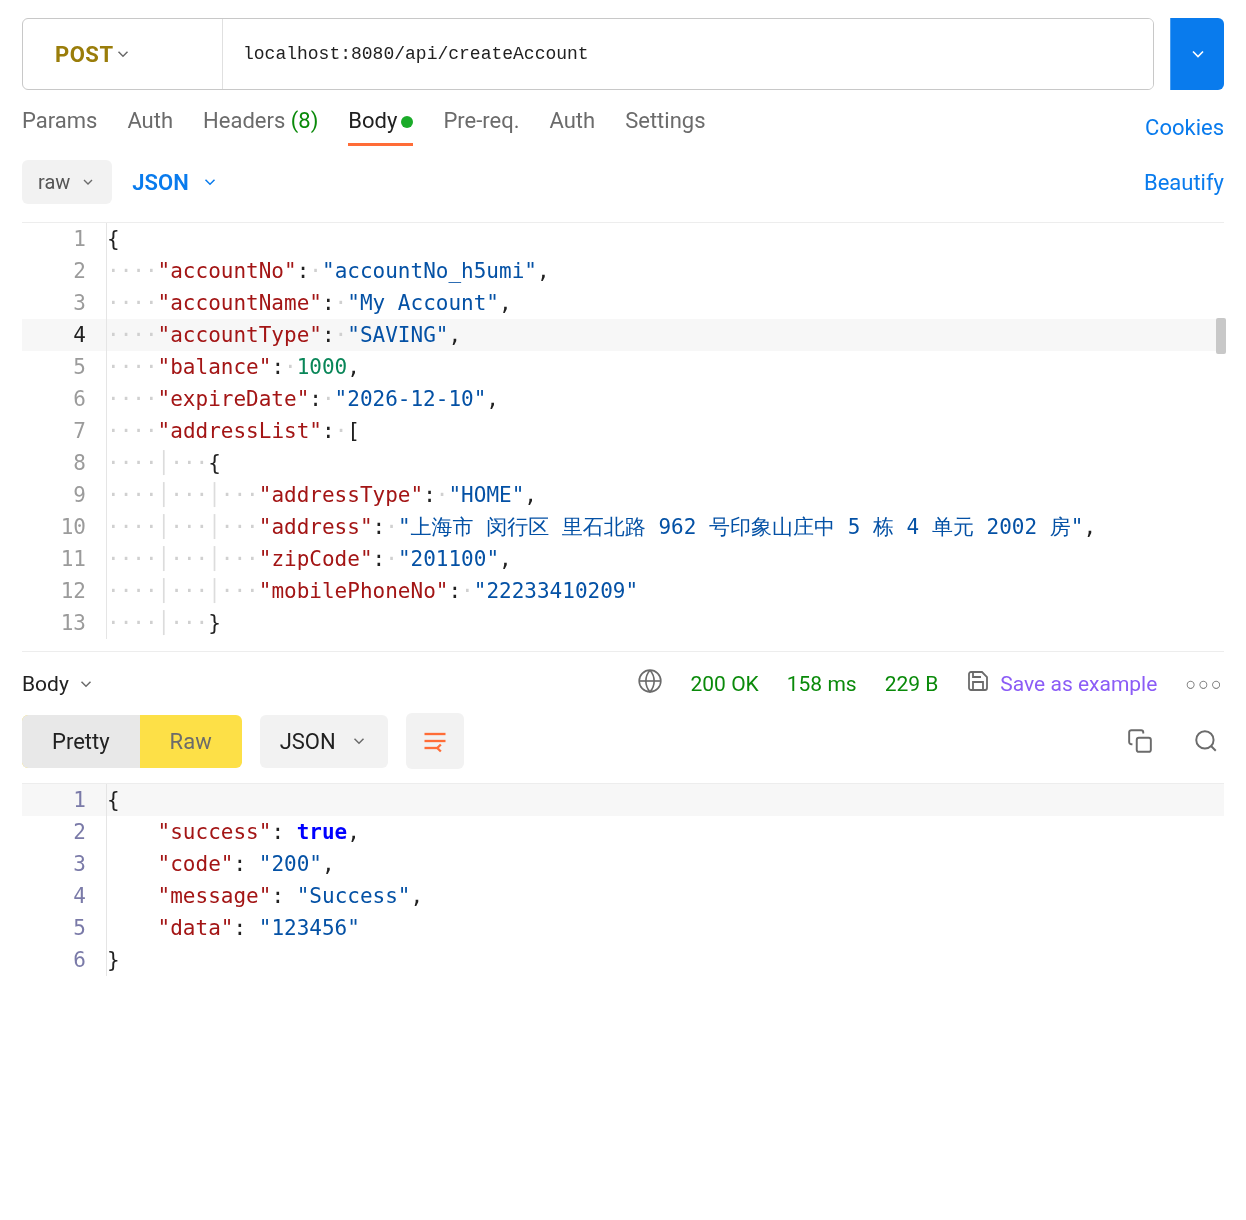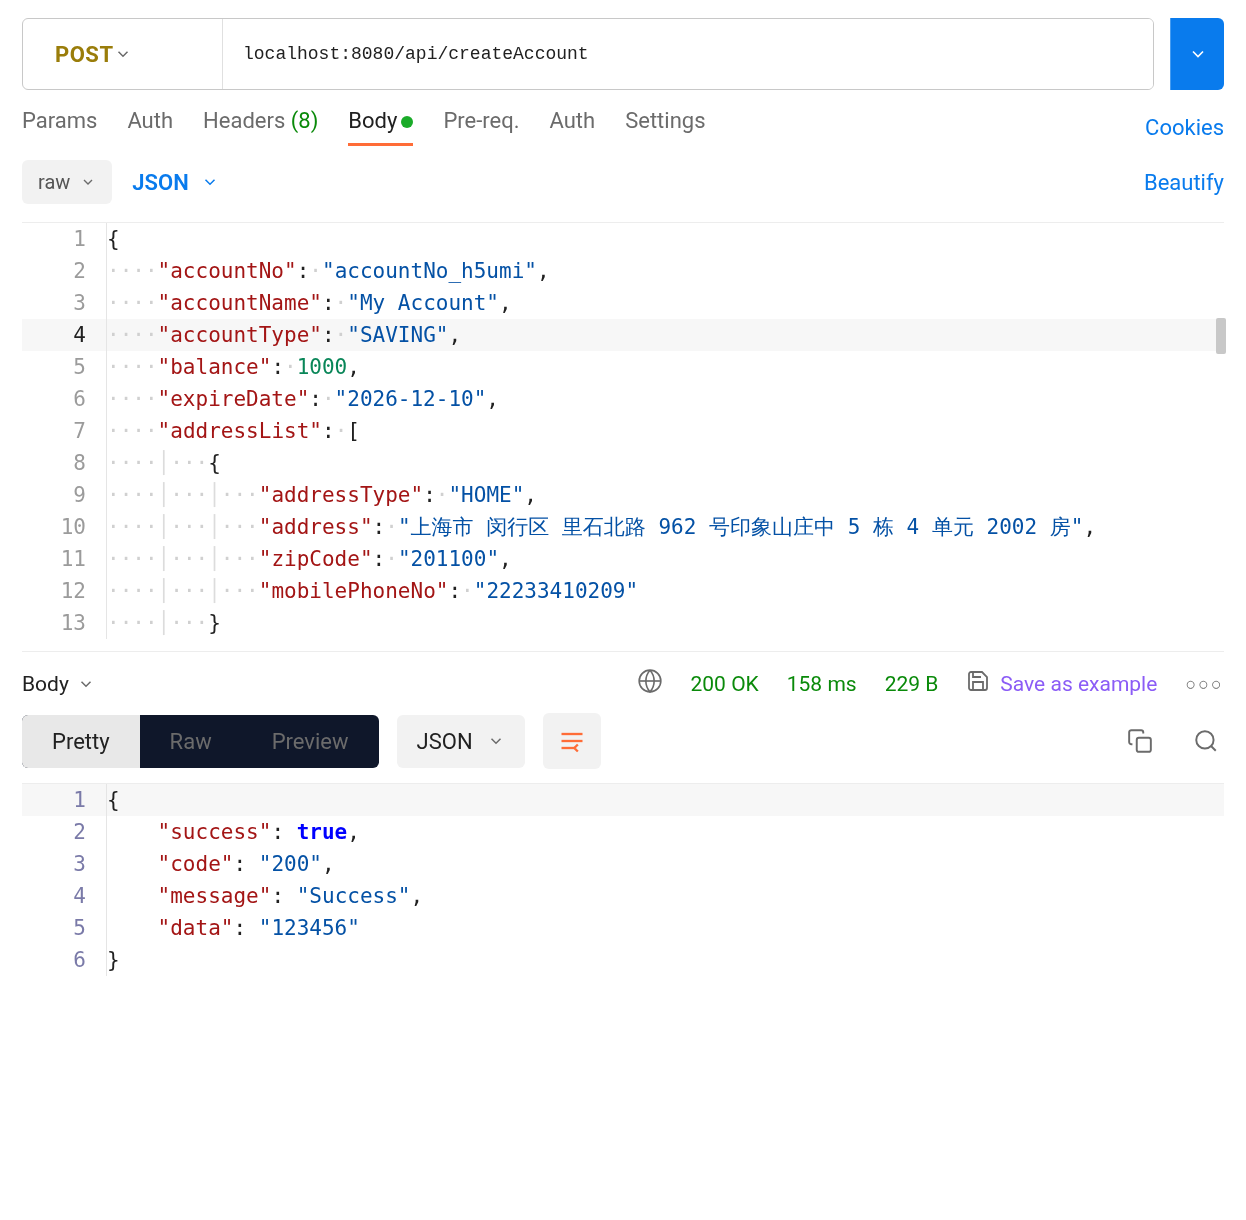--- a/index.html
+++ b/index.html
@@ -45,21 +45,21 @@
   .guide { color:#dcdcdc; }
 
   .response-bar { display:flex; align-items:center; padding: 16px 0 14px 0; border-top:1px solid #ededed; margin-top:12px; font-size:21px; }
   .response-body-label { color:#212121; display:flex; align-items:center; gap:8px; cursor:pointer; }
   .status-cluster { margin-left:auto; display:flex; align-items:center; gap:28px; }
   .status-green { color:#0a8a0a; }
   .save-example { color:#8b5cf6; display:flex; align-items:center; gap:10px; cursor:pointer; }
   .more-dots { color:#6b6b6b; cursor:pointer; letter-spacing:2px; font-size:18px; font-weight:700; }
 
   .resp-tabs-row { display:flex; align-items:center; gap:18px; margin-bottom:14px; }
-  .resp-tabs { display:flex; background:#0f172a; border-radius:6px; overflow:hidden; }
+  .resp-tabs { display:flex; background:#fde047; border-radius:6px; overflow:hidden; }
   .resp-tab { padding:14px 30px; font-size:22px; color:#6b6b6b; cursor:pointer; }
   .resp-tab.active { background:#e8e8e8; color:#212121; }
   .resp-format-select { background:#f2f2f2; border-radius:6px; padding:14px 20px; display:flex; align-items:center; gap:14px; font-size:22px; color:#212121; cursor:pointer; }
   .wrap-btn { background:#f2f2f2; border-radius:6px; width:58px; height:56px; display:flex; align-items:center; justify-content:center; cursor:pointer; }
   .resp-actions { margin-left:auto; display:flex; gap:30px; }
   .icon-btn { width:36px; height:36px; display:flex; align-items:center; justify-content:center; cursor:pointer; color:#6b6b6b; }
 
   .resp-editor { border-top:1px solid #ededed; font-family: "SF Mono", Menlo, Consolas, monospace; font-size:21px; line-height:32px; }
   .resp-gutter { width:84px; text-align:right; padding-right:20px; color:#7a7aa8; user-select:none; }
   .req-scrollbar-mark { position:absolute; right:-2px; top:96px; width:10px; height:36px; background:#c8c8c8; border-radius:2px; }
@@ -209,21 +209,20 @@
       <span>Save as example</span>
     </div>
     <span class="more-dots">○○○</span>
   </div>
 </div>
 
 <div class="resp-tabs-row">
   <div class="resp-tabs">
     <div class="resp-tab active">Pretty</div>
     <div class="resp-tab">Raw</div>
-    <div class="resp-tab">Preview</div>
   </div>
   <div class="resp-format-select">
     <span>JSON</span>
     <span class="chev-down">
         <svg width="18" height="18" viewBox="0 0 24 24" fill="none" stroke="#6b6b6b" stroke-width="2">
           <polyline points="6 9 12 15 18 9"></polyline>
         </svg>
       </span>
   </div>
   <div class="wrap-btn">

